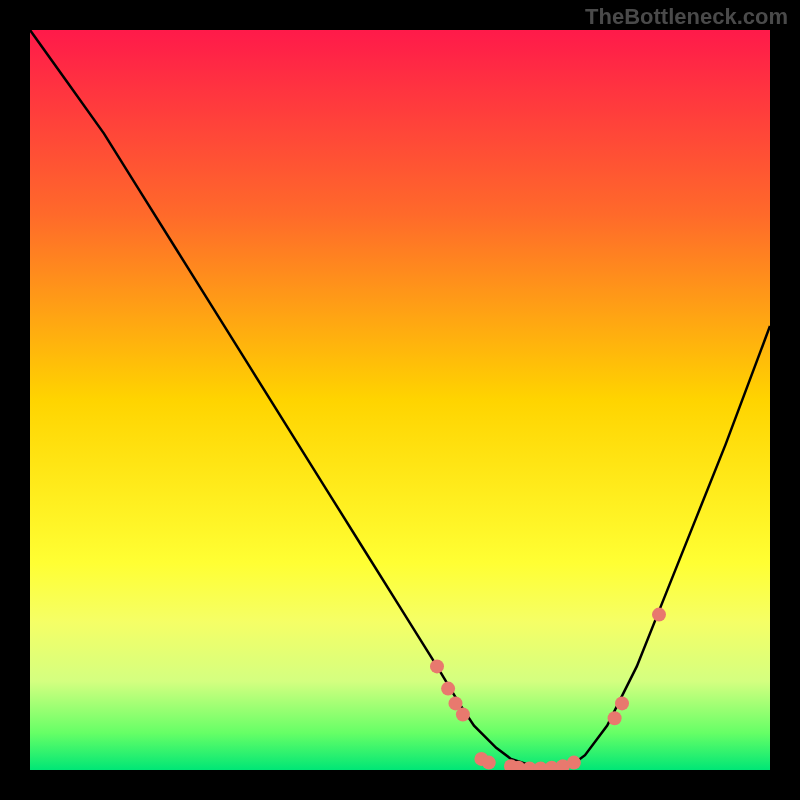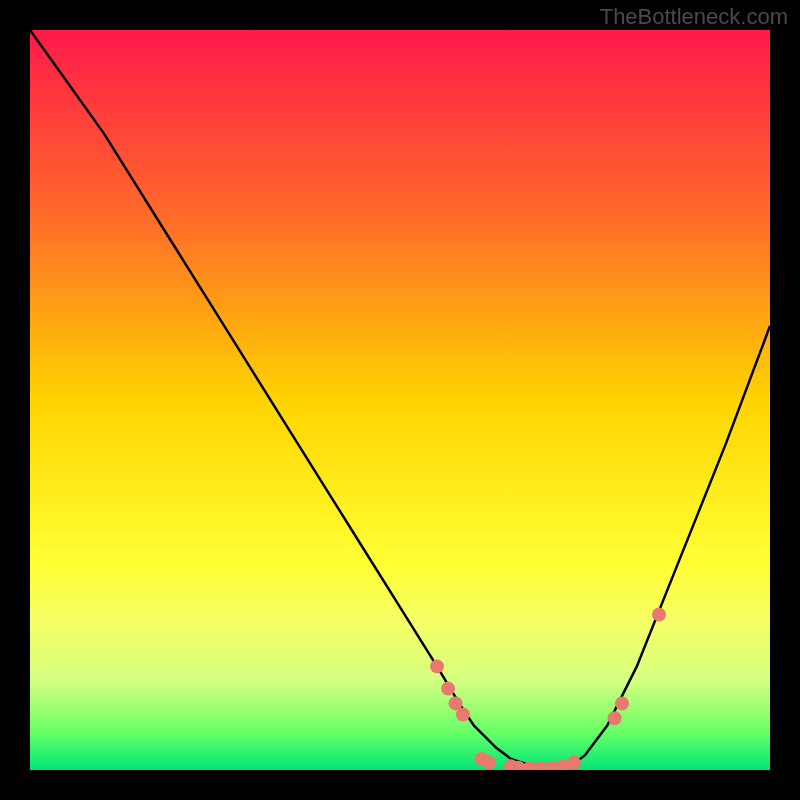--- a/index.html
+++ b/index.html
@@ -10,21 +10,21 @@
     height: 800px;
     position: relative;
     font-family: Arial, sans-serif;
   }
   .watermark {
     position: absolute;
     top: 4px;
     right: 12px;
     color: #4a4a4a;
     font-size: 22px;
-    font-weight: 400;
+    font-weight: 700;
     z-index: 10;
   }
   .chart-area {
     position: absolute;
     left: 30px;
     top: 30px;
     width: 740px;
     height: 740px;
   }
   svg {

